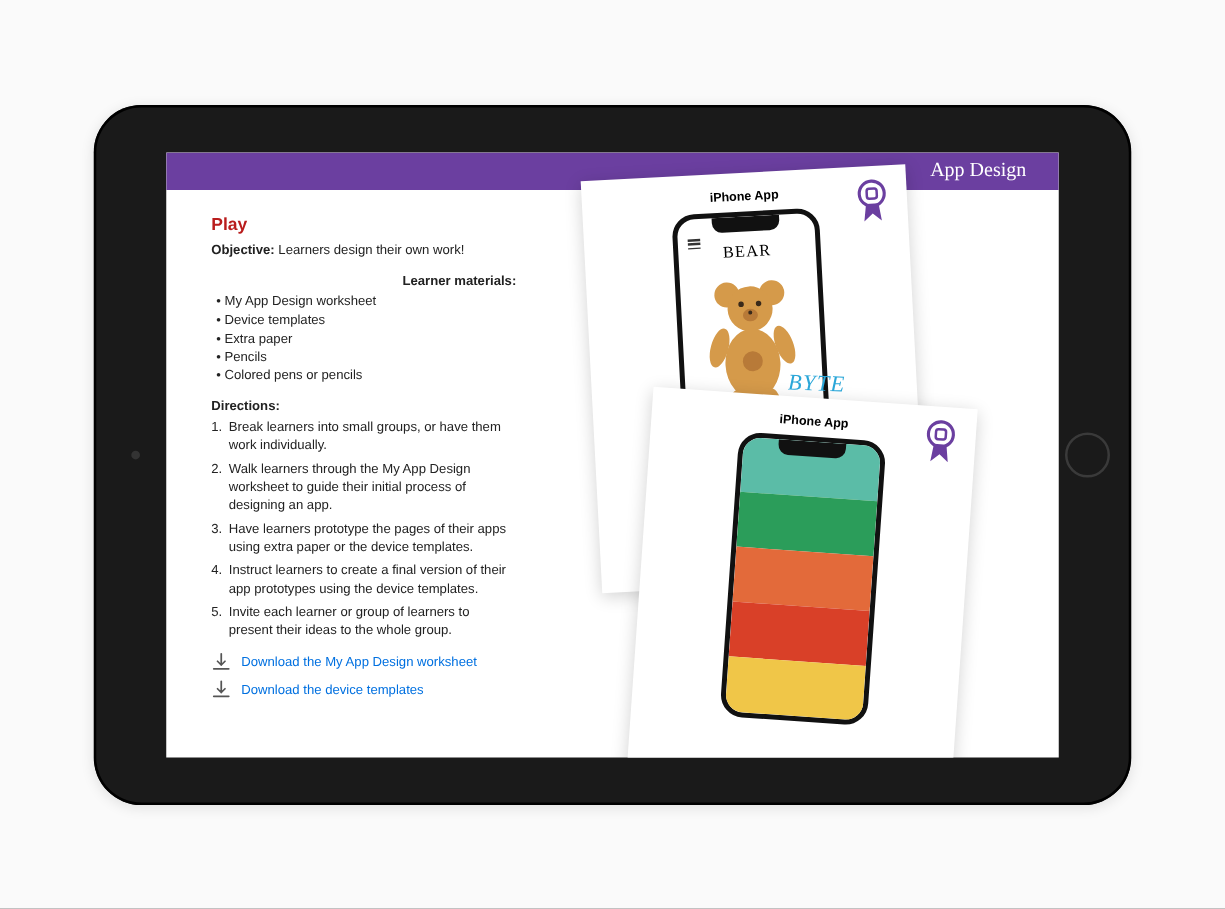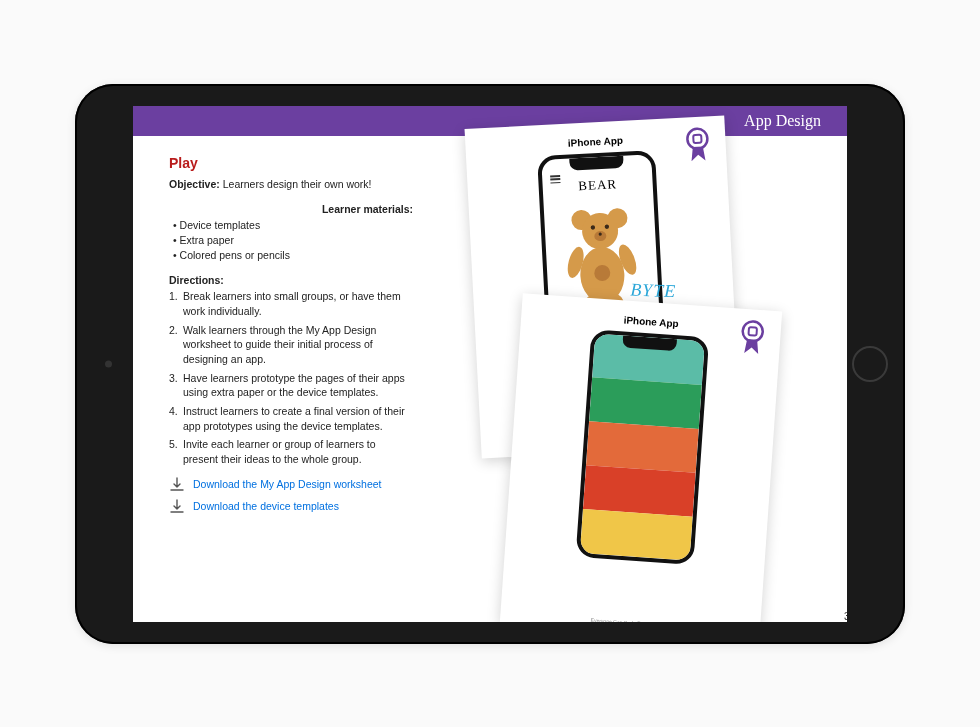--- a/index.html
+++ b/index.html
@@ -11,21 +11,21 @@
     align-items: center;
     justify-content: center;
     font-family: -apple-system, "Helvetica Neue", Arial, sans-serif;
     overflow: hidden;
   }
   .ipad-frame {
     width: 830px;
     height: 560px;
     background: #1a1a1a;
     border-radius: 38px;
-    padding: 22px 58px;
+    padding: 38px 58px;
     position: relative;
     box-shadow: 0 2px 10px rgba(0,0,0,0.1), inset 0 0 0 2px #000;
   }
   .home-button {
     position: absolute;
     right: 17px;
     top: 50%;
     transform: translateY(-50%);
     width: 36px;
     height: 36px;
@@ -247,22 +247,24 @@
 
     <div class="content">
       <div class="left-col">
         <div class="section-title">Play</div>
         <div class="objective">
           <strong>Objective:</strong><span> Learners design their own work!</span>
         </div>
 
         <div class="materials-heading">Learner materials:</div>
         <ul class="bullet-list">
+          <li>My App Design worksheet</li>
           <li>Device templates</li>
           <li>Extra paper</li>
+          <li>Pencils</li>
           <li>Colored pens or pencils</li>
         </ul>
 
         <div class="directions-heading">Directions:</div>
         <ol class="ordered">
           <li>Break learners into small groups, or have them work individually.</li>
           <li>Walk learners through the My App Design worksheet to guide their initial process of designing an app.</li>
           <li>Have learners prototype the pages of their apps using extra paper or the device templates.</li>
           <li>Instruct learners to create a final version of their app prototypes using the device templates.</li>
           <li>Invite each learner or group of learners to present their ideas to the whole group.</li>

